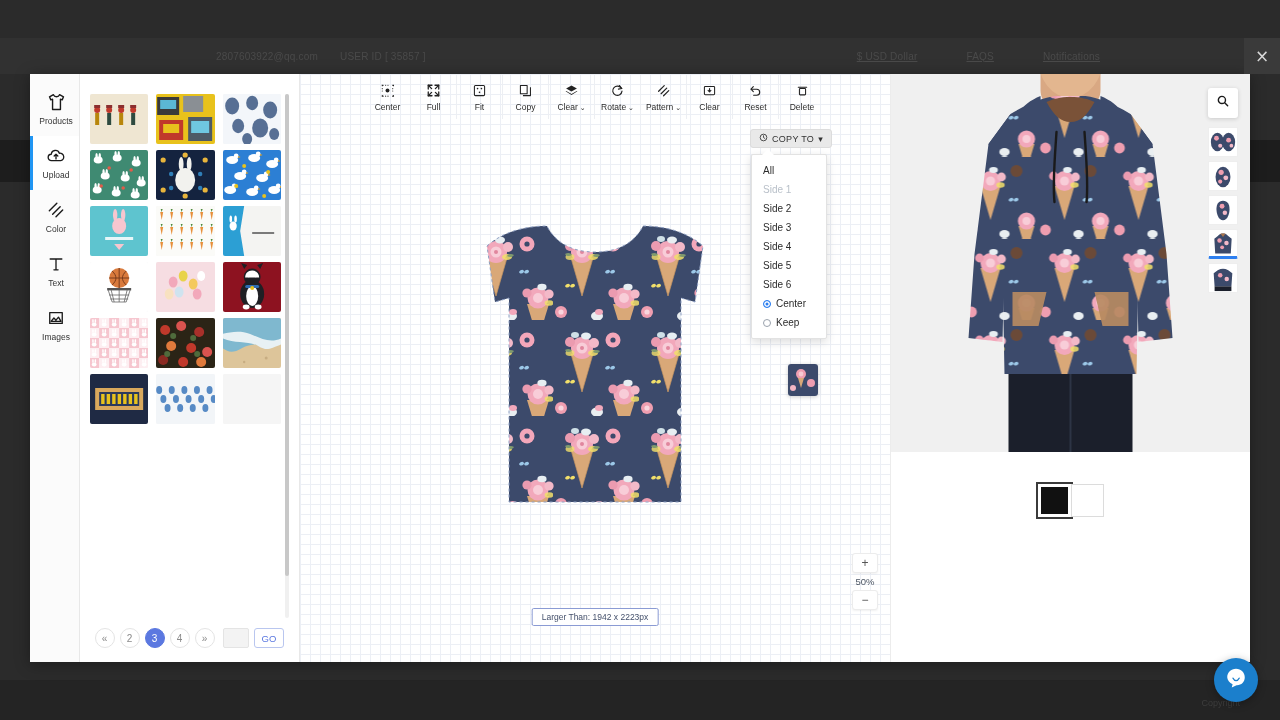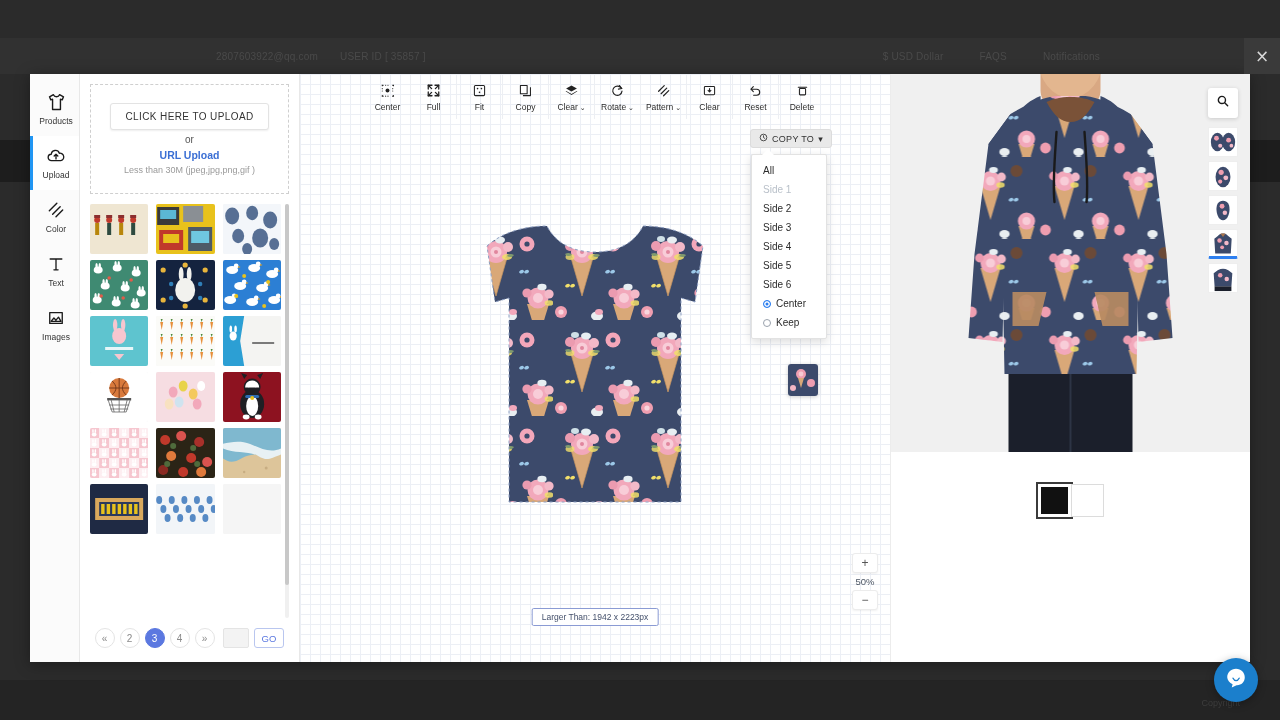--- a/index.html
+++ b/index.html
@@ -18,21 +18,21 @@
   .bg-topbar {
     position: absolute; left: 0; top: 38px; right: 0; height: 36px;
     background: #313131;
   }
   .bg-topbar-inner {
     display: flex; align-items: center; height: 100%;
     padding: 0 180px 0 216px;
     font-size: 10px; color: #4a4a4a; letter-spacing: .2px;
   }
   .bg-topbar-left { display: flex; gap: 22px; }
-  .bg-topbar-right { margin-left: auto; display: flex; gap: 36px; }
+  .bg-topbar-right { margin-left: auto; display: flex; gap: 49px; text-decoration: underline; }
   .bg-navbar {
     position: absolute; left: 0; top: 140px; right: 0; height: 42px;
     background: #1d1d1d;
   }
   .bg-footer {
     position: absolute; left: 0; bottom: 0; right: 0; height: 40px;
     background: #242424;
   }
   .bg-footer-text {
     position: absolute; right: 40px; bottom: 12px;
@@ -378,26 +378,20 @@
         <svg viewBox="0 0 24 24" width="20" height="20" fill="none" stroke="#1a1a1a" stroke-width="1.6" stroke-linejoin="round">
           <rect x="4.5" y="5.5" width="15" height="13"></rect>
           <path d="M6 16l3.5-4 2.5 2.6L15 11l3 5z"></path>
         </svg>
       </span>
       <span class="rail-label">Images</span>
     </div>
   </div>
 
   <div id="upload-panel">
-    <div id="upload-drop">
-      <div id="upload-btn">CLICK HERE TO UPLOAD</div>
-      <div class="drop-or">or</div>
-      <div id="url-upload">URL Upload</div>
-      <div class="drop-hint">Less than 30M (jpeg,jpg,png,gif )</div>
-    </div>
 
 
     <div id="thumb-scroll">
       <div id="thumb-grid">
           <div class="thumb">
             <svg viewBox="0 0 60 50" preserveAspectRatio="xMidYMid slice">
               <rect width="60" height="50" fill="#efe6d2"></rect>
               <g>
                 <circle cx="8" cy="16" r="3" fill="#c0392b"></circle>
                 <rect x="6" y="19" width="4" height="12" fill="#b8860b"></rect>

